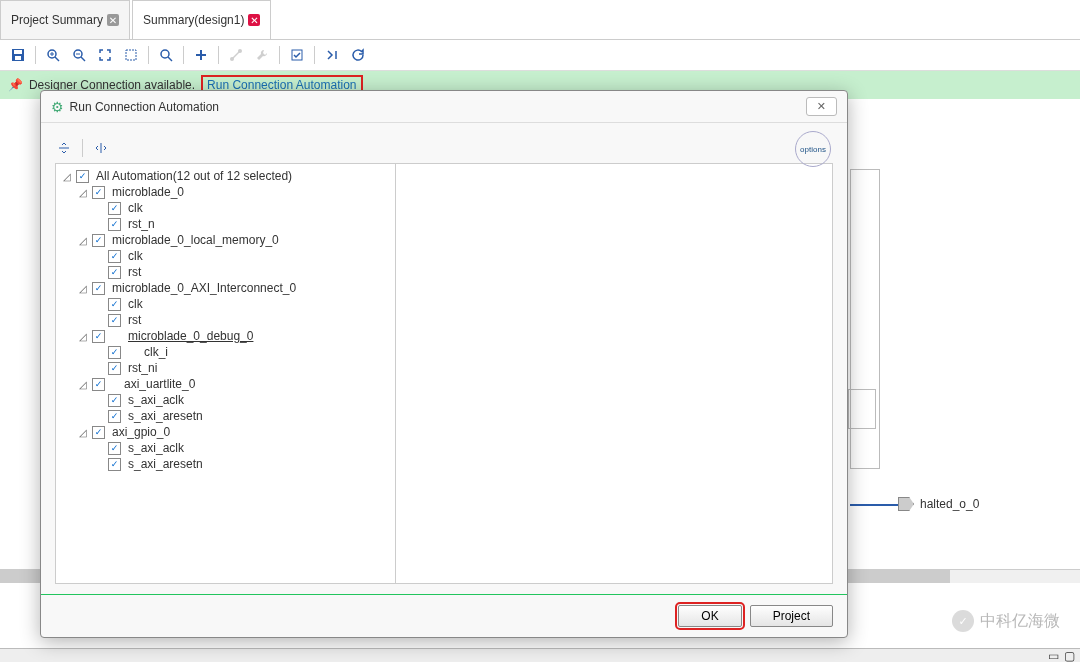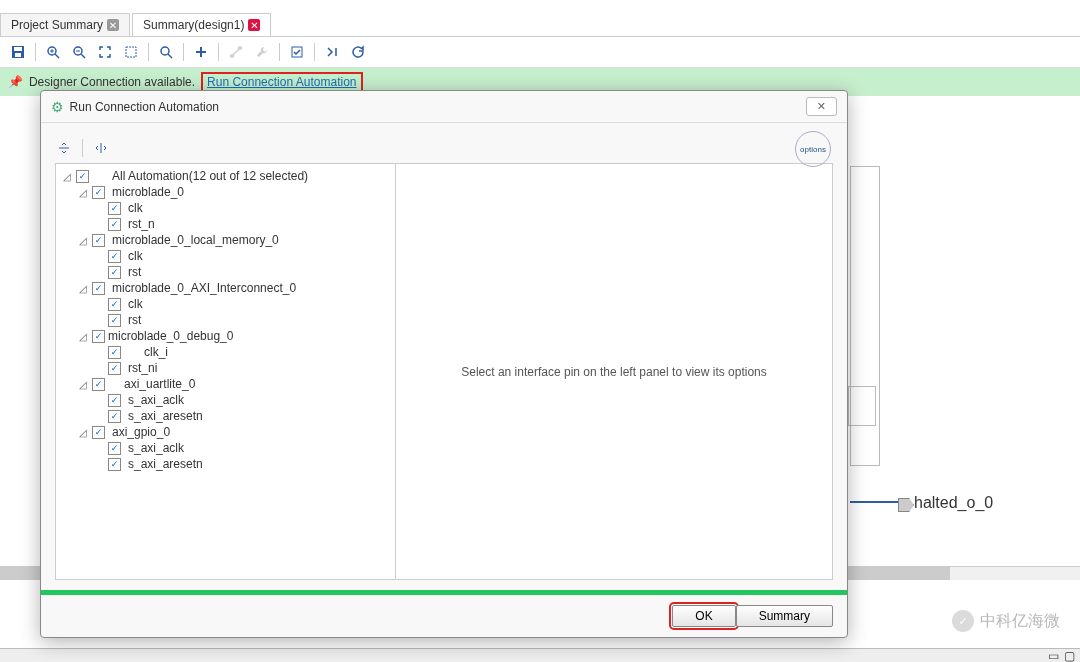--- a/index.html
+++ b/index.html
@@ -1,35 +1,35 @@
 <!DOCTYPE html>
 <html><head>
 <meta charset="utf-8">
 <style>
 * { box-sizing: border-box; margin: 0; padding: 0; font-family: Arial, sans-serif; }
 body { width: 1080px; height: 662px; background: #fff; position: relative; font-size: 12px; color: #333; overflow: hidden; }
 
 .tabs { display: flex; border-bottom: 1px solid #ccc; background: #fff; }
-.tab { padding: 4px 10px; border: 1px solid #ccc; border-bottom: none; margin-right: 2px; background: #f5f5f5; display: flex; align-items: center; gap: 4px; font-size: 12px; margin-top: 13px; }
+.tab { padding: 12px 10px; border: 1px solid #ccc; border-bottom: none; margin-right: 2px; background: #f5f5f5; display: flex; align-items: center; gap: 4px; font-size: 12px; }
 .tab.active { background: #fff; }
 .close-x { width: 12px; height: 12px; display: inline-flex; align-items: center; justify-content: center; font-size: 10px; }
 .close-x.red { background: #d14; color: #fff; border-radius: 2px; }
 .close-x.gray { background: #999; color: #fff; border-radius: 2px; }
 
 .toolbar { display: flex; align-items: center; padding: 4px 6px; border-bottom: 1px solid #ddd; gap: 2px; }
 .tbtn { width: 24px; height: 22px; display: inline-flex; align-items: center; justify-content: center; cursor: pointer; color: #2a5caa; }
 .tsep { width: 1px; height: 18px; background: #ccc; margin: 0 3px; }
 
 .banner { background: #c6efce; padding: 4px 8px; display: flex; align-items: center; gap: 6px; font-size: 12px; }
 .banner .pin { color: #6b8e23; }
 .banner .link { color: #1a6fb3; border: 2px solid #d22; padding: 1px 4px; text-decoration: underline; cursor: pointer; }
 
 .canvas { position: relative; height: 560px; background: #fff; overflow: hidden; }
 .bg-block { position: absolute; border: 1px solid #bbb; }
-.port-out { position: absolute; display: flex; align-items: flex-end; font-size: 16px; }
+.port-out { position: absolute; display: flex; align-items: center; gap: 6px; font-size: 12px; }
 .port-out .poly { width: 16px; height: 14px; background: #ccc; clip-path: polygon(0 0, 70% 0, 100% 50%, 70% 100%, 0 100%); border: 1px solid #888; }
 
 .scroll-h { position: absolute; bottom: 0; left: 0; right: 0; height: 14px; background: #f0f0f0; border-top: 1px solid #ccc; display: flex; }
 .scroll-h .thumb { background: #ccc; height: 100%; }
 
 .bottom-bar { position: absolute; bottom: 0; left: 0; right: 0; height: 14px; border-top: 1px solid #bbb; background: #eee; display: flex; justify-content: flex-end; padding: 0 4px; gap: 4px; }
 .bottom-bar .bicon { width: 12px; height: 12px; }
 
 .dialog { position: absolute; top: 90px; left: 40px; width: 808px; height: 548px; background: #f8f8f8; border: 1px solid #888; border-radius: 4px; box-shadow: 0 4px 20px rgba(0,0,0,0.3); display: flex; flex-direction: column; }
 .dlg-title { display: flex; align-items: center; justify-content: space-between; padding: 6px 10px; border-bottom: 1px solid #ddd; }
@@ -43,21 +43,21 @@
 .dlg-toolbar .ic { width: 18px; height: 16px; display: flex; align-items: center; justify-content: center; color: #2a5caa; }
 .dlg-main { flex: 1; display: flex; gap: 0; border: 1px solid #ccc; background: #fff; }
 .tree-panel { width: 340px; border-right: 1px solid #ccc; overflow: auto; padding: 4px; }
 .right-panel { flex: 1; display: flex; align-items: center; justify-content: center; color: #555; font-size: 12px; }
 
 .tree-node { display: flex; align-items: center; gap: 3px; padding: 1px 0; font-size: 12px; white-space: nowrap; }
 .tree-arrow { width: 10px; display: inline-block; color: #666; font-size: 10px; }
 .tree-check { width: 13px; height: 13px; border: 1px solid #888; background: #fff; display: inline-flex; align-items: center; justify-content: center; font-size: 9px; color: #06c; }
 .tree-ind { display: inline-block; }
 
-.dlg-footer { display: flex; justify-content: flex-end; padding: 10px 14px; border-top: 5px solid #22c55e; }
+.dlg-footer { display: flex; justify-content: flex-end; padding: 10px 14px; gap: 8px; border-top: 1px solid #22c55e; }
 .btn { padding: 3px 22px; font-size: 12px; border: 1px solid #888; background: linear-gradient(#fefefe,#e5e5e5); border-radius: 2px; cursor: pointer; }
 .btn.ok { outline: 2px solid #d22; outline-offset: 1px; }
 
 .watermark { position: absolute; right: 20px; bottom: 30px; display: flex; align-items: center; gap: 6px; color: #999; font-size: 16px; opacity: 0.7; }
 .watermark .wc { width: 22px; height: 22px; border-radius: 50%; background: #ccc; display: inline-flex; align-items: center; justify-content: center; font-size: 11px; color: #fff; }
 </style>
 </head>
 <body>
 
 <div class="tabs">
@@ -198,21 +198,21 @@
             <path d="M7 2v10M4 5l-2 2 2 2M10 5l2 2-2 2" stroke="#2a5caa" fill="none"></path>
           </svg>
         </span>
     </div>
     <div class="dlg-main">
       <div class="tree-panel" id="tree">
           <div class="tree-node">
             <span class="tree-ind" style="width: 0px;"></span>
             <span class="tree-arrow">◿</span>
             <span class="tree-check">✓</span>
-            <span style="margin-left: 20px;">All Automation(12 out of 12 selected)</span>
+            <span style="margin-left: 4px;">All Automation(12 out of 12 selected)</span>
           </div>
           <div class="tree-node">
             <span class="tree-ind" style="width: 16px;"></span>
             <span class="tree-arrow">◿</span>
             <span class="tree-check">✓</span>
             <span style="margin-left: 4px;">microblade_0</span>
           </div>
           <div class="tree-node">
             <span class="tree-ind" style="width: 32px;"></span>
             <span class="tree-arrow"></span>
@@ -258,21 +258,21 @@
           <div class="tree-node">
             <span class="tree-ind" style="width: 32px;"></span>
             <span class="tree-arrow"></span>
             <span class="tree-check">✓</span>
             <span style="margin-left: 4px;">rst</span>
           </div>
           <div class="tree-node">
             <span class="tree-ind" style="width: 16px;"></span>
             <span class="tree-arrow">◿</span>
             <span class="tree-check">✓</span>
-            <span style="margin-left: 0;">microblade_0_debug_0</span>
+            <span style="margin-left: 20px; text-decoration: underline;">microblade_0_debug_0</span>
           </div>
           <div class="tree-node">
             <span class="tree-ind" style="width: 32px;"></span>
             <span class="tree-arrow"></span>
             <span class="tree-check">✓</span>
             <span style="margin-left: 20px;">clk_i</span>
           </div>
           <div class="tree-node">
             <span class="tree-ind" style="width: 32px;"></span>
             <span class="tree-arrow"></span>
@@ -309,25 +309,24 @@
             <span class="tree-check">✓</span>
             <span style="margin-left: 4px;">s_axi_aclk</span>
           </div>
           <div class="tree-node">
             <span class="tree-ind" style="width: 32px;"></span>
             <span class="tree-arrow"></span>
             <span class="tree-check">✓</span>
             <span style="margin-left: 4px;">s_axi_aresetn</span>
           </div>
         </div>
-      <div class="right-panel">Select an interface pin on the left panel to view its options</div>
     </div>
   </div>
   <div class="dlg-footer">
     <button class="btn ok">OK</button>
-    <button class="btn">Summary</button>
+    <button class="btn">Project</button>
   </div>
 </div>
 
 <div class="watermark">
   <span class="wc">✓</span>
   <span>中科亿海微</span>
 </div>
 
 </body></html>

